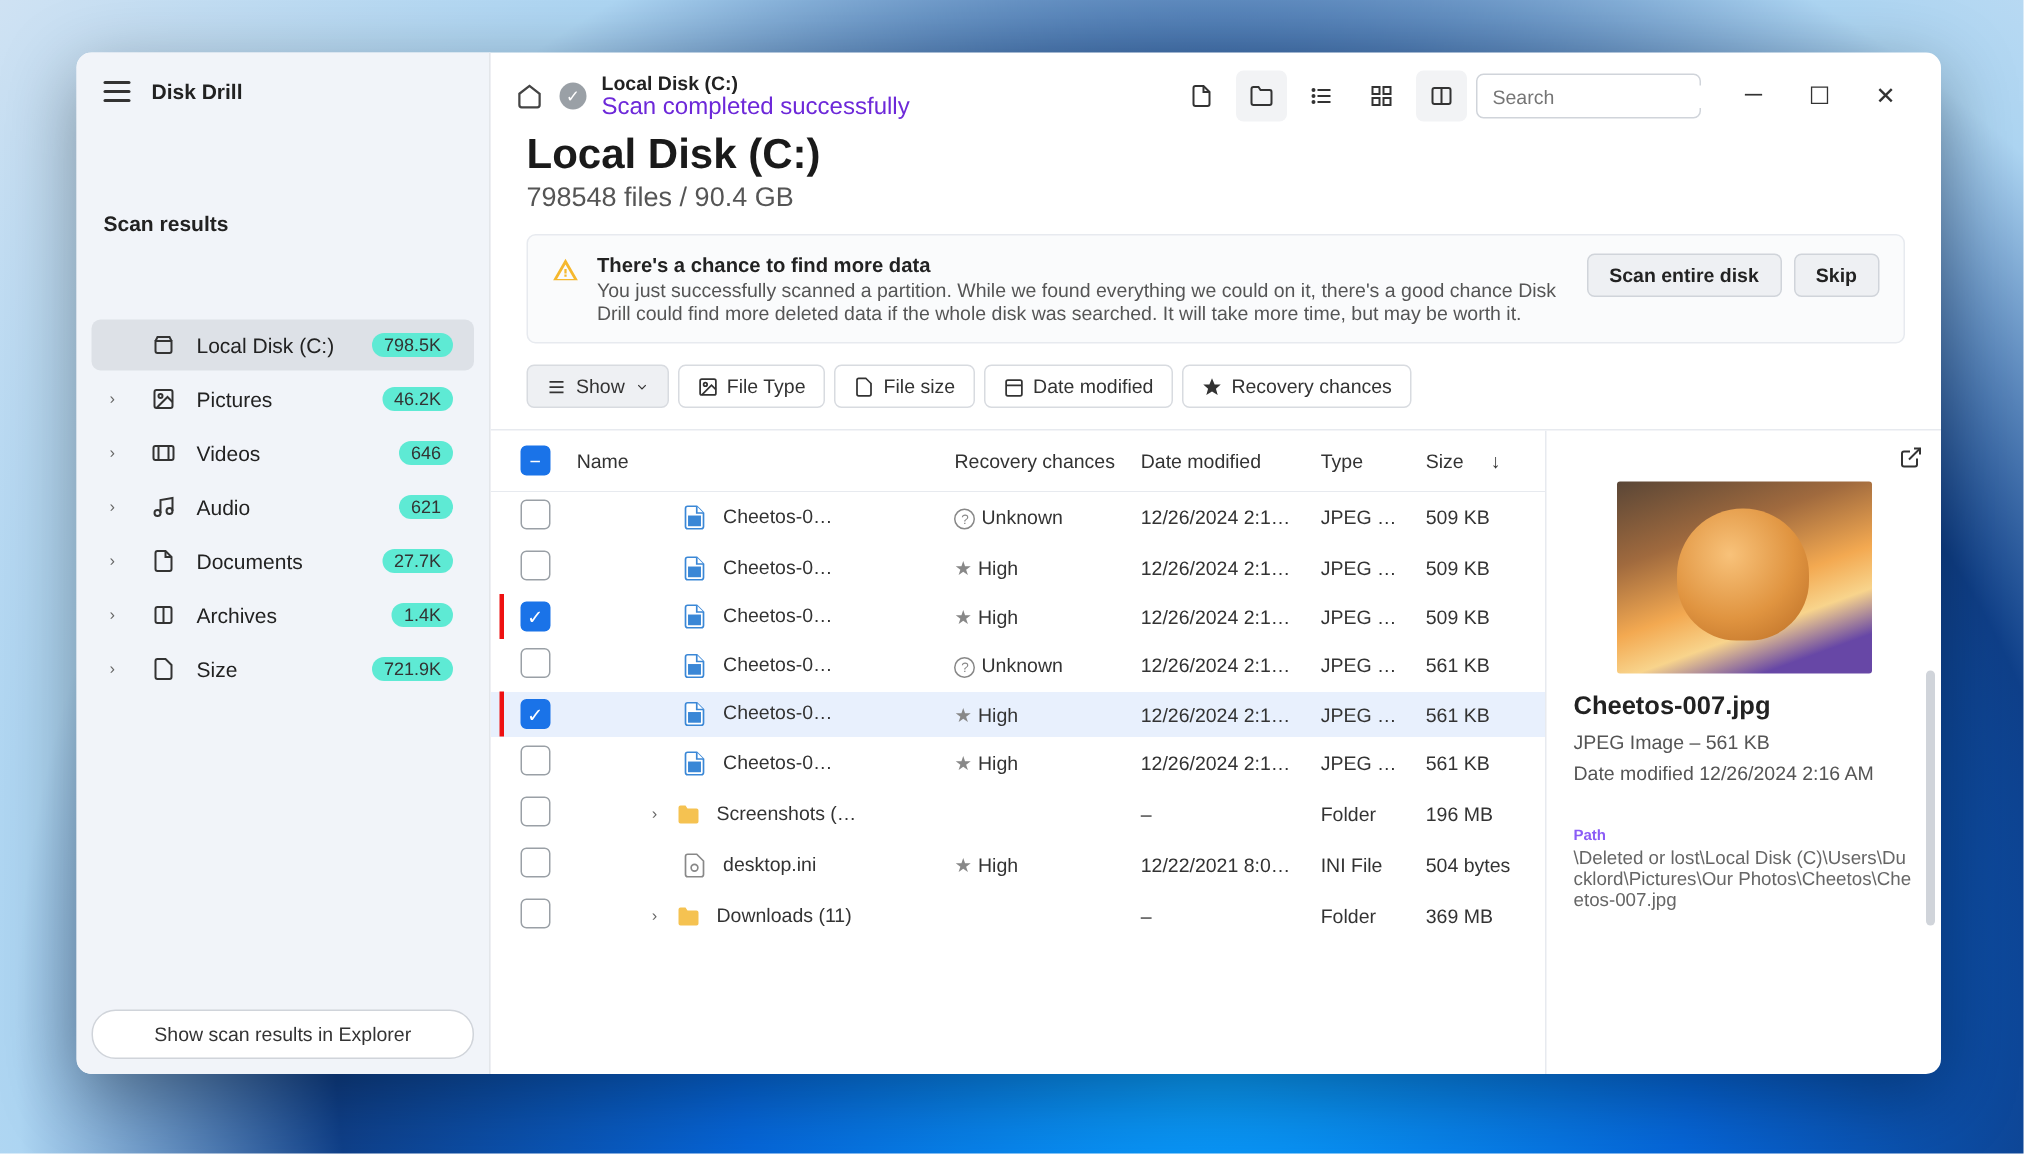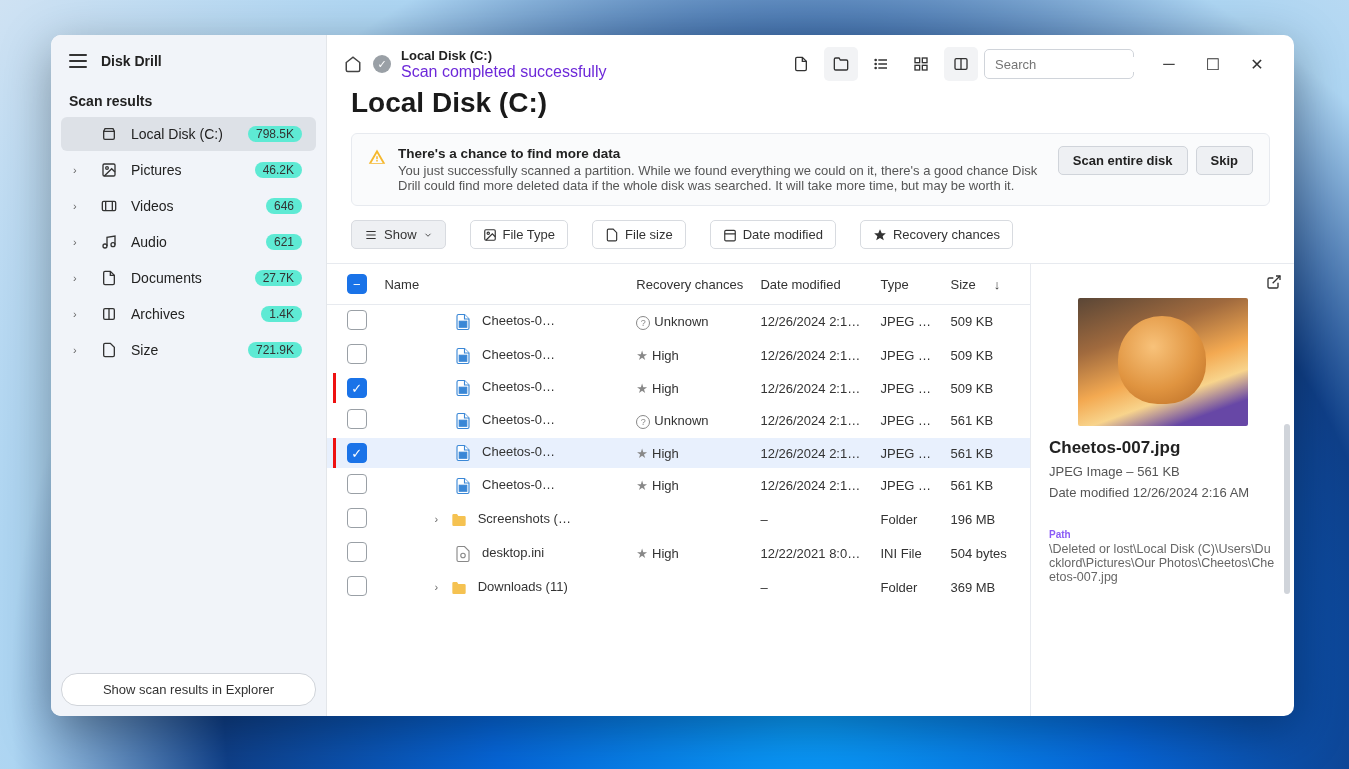--- a/index.html
+++ b/index.html
@@ -1,18 +1,18 @@
 <!DOCTYPE html>
 <html><head>
 <meta charset="utf-8">
 <style>
   * { margin: 0; padding: 0; box-sizing: border-box; font-family: "Segoe UI", -apple-system, sans-serif; }
   body { background: radial-gradient(circle at 60% 90%, #0aa2ff 0%, #0666d9 30%, #0f408a 55%, #add5f2 75%, #cfe2f3 100%); width: 1349px; height: 769px; position: relative; overflow: hidden; }
   .window { position: absolute; left: 51px; top: 35px; width: 1243px; height: 681px; background: #fff; border-radius: 10px; box-shadow: 0 14px 50px rgba(0,0,0,.35); display: flex; overflow: hidden; }
-  .sidebar { width: 276px; background: #f1f4f9; display: flex; flex-direction: column; border-right: 1px solid #e3e6ea; }
+  .sidebar { width: 276px; background: #f1f4f9; display: flex; flex-direction: column; border-right: 1px solid #e3e6ea; gap: 48px; }
   .sidebar-top { display: flex; align-items: center; gap: 14px; padding: 18px 18px 10px 18px; }
   .hamburger { width: 18px; height: 14px; display: flex; flex-direction: column; justify-content: space-between; cursor: pointer; }
   .hamburger span { height: 2px; background: #333; border-radius: 1px; }
   .app-title { font-size: 14px; font-weight: 600; color: #222; }
   .nav-item { display: flex; align-items: center; gap: 14px; padding: 9px 14px 9px 34px; font-size: 14px; color: #222; cursor: pointer; border-radius: 6px; margin: 2px 10px; }
   .nav-item.selected { background: #dde1e7; }
   .nav-item .chev { width: 10px; color: #666; font-size: 11px; margin-left: -22px; margin-right: 4px; }
   .nav-item .ico { width: 16px; height: 16px; display: flex; align-items: center; justify-content: center; color: #333; }
   .nav-item .label { flex: 1; }
   .nav-item .badge { background: #5eead4; color: #333; font-size: 12px; padding: 1px 8px; border-radius: 10px; }
@@ -35,21 +35,21 @@
   .winctrl .wc { width: 42px; height: 30px; display: flex; align-items: center; justify-content: center; color: #333; cursor: pointer; }
   .heading { padding: 6px 24px 0 24px; }
   .heading h1 { font-size: 28px; font-weight: 600; color: #1a1a1a; }
   .heading .sub { font-size: 18px; color: #555; margin-top: 2px; }
   .notice { margin: 14px 24px 0 24px; border: 1px solid #e7eaef; border-radius: 6px; padding: 12px 16px; display: flex; gap: 12px; align-items: flex-start; background: #fafbfc; }
   .warn-ico { width: 18px; height: 18px; color: #f5b82e; flex-shrink: 0; margin-top: 2px; }
   .notice-txt { flex: 1; font-size: 13px; color: #555; }
   .notice-txt .nt { font-weight: 600; color: #222; font-size: 13.5px; margin-bottom: 2px; }
   .notice-actions { display: flex; gap: 8px; }
   .btn { padding: 6px 14px; border-radius: 5px; border: 1px solid #d0d4da; background: #eef0f3; font-size: 13px; color: #222; cursor: pointer; font-weight: 600; }
-  .filterbar { display: flex; gap: 24px; padding: 14px 24px 10px 24px; }
+  .filterbar { display: flex; gap: 6px; padding: 14px 24px 10px 24px; }
   .fbtn { display: flex; align-items: center; gap: 6px; padding: 6px 12px; border: 1px solid #d8dbe0; border-radius: 5px; font-size: 13px; color: #333; cursor: pointer; background: #fff; }
   .fbtn.primary { background: #eef0f3; }
   .content-split { flex: 1; display: flex; overflow: hidden; border-top: 1px solid #e7eaef; margin-top: 4px; }
   .table-wrap { flex: 1; overflow-y: auto; }
   table { width: 100%; border-collapse: collapse; font-size: 13px; }
   thead th { text-align: left; font-weight: 400; color: #333; padding: 10px 8px; border-bottom: 1px solid #e7eaef; position: sticky; top: 0; background: #fff; }
   tbody td { padding: 5px 8px; color: #333; border-bottom: 1px solid transparent; vertical-align: middle; white-space: nowrap; overflow: hidden; text-overflow: ellipsis; }
   tbody tr.sel { background: #e8f0fd; }
   .cb { width: 20px; height: 20px; border: 1.5px solid #9aa0a6; border-radius: 4px; display: inline-flex; align-items: center; justify-content: center; cursor: pointer; background: #fff; }
   .cb.on { background: #1a73e8; border-color: #1a73e8; color: #fff; }
@@ -239,20 +239,21 @@
         <div class="winctrl">
           <div class="wc">─</div>
           <div class="wc">☐</div>
           <div class="wc">✕</div>
         </div>
       </div>
     </div>
 
     <div class="heading">
       <h1>Local Disk (C:)</h1>
+      <div class="sub">798548 files / 90.4 GB</div>
     </div>
 
     <div class="notice">
       <svg class="warn-ico" viewBox="0 0 24 24" fill="#f5b82e">
           <path d="M12 2L1 21h22L12 2zm0 5l7.5 13h-15L12 7zm-1 4v4h2v-4h-2zm0 5v2h2v-2h-2z"></path>
         </svg>
       <div class="notice-txt">
         <div class="nt">There's a chance to find more data</div>
         <div>You just successfully scanned a partition. While we found everything we could on it, there's a good chance Disk Drill could find more deleted data if the whole disk was searched. It will take more time, but may be worth it.</div>
       </div>

